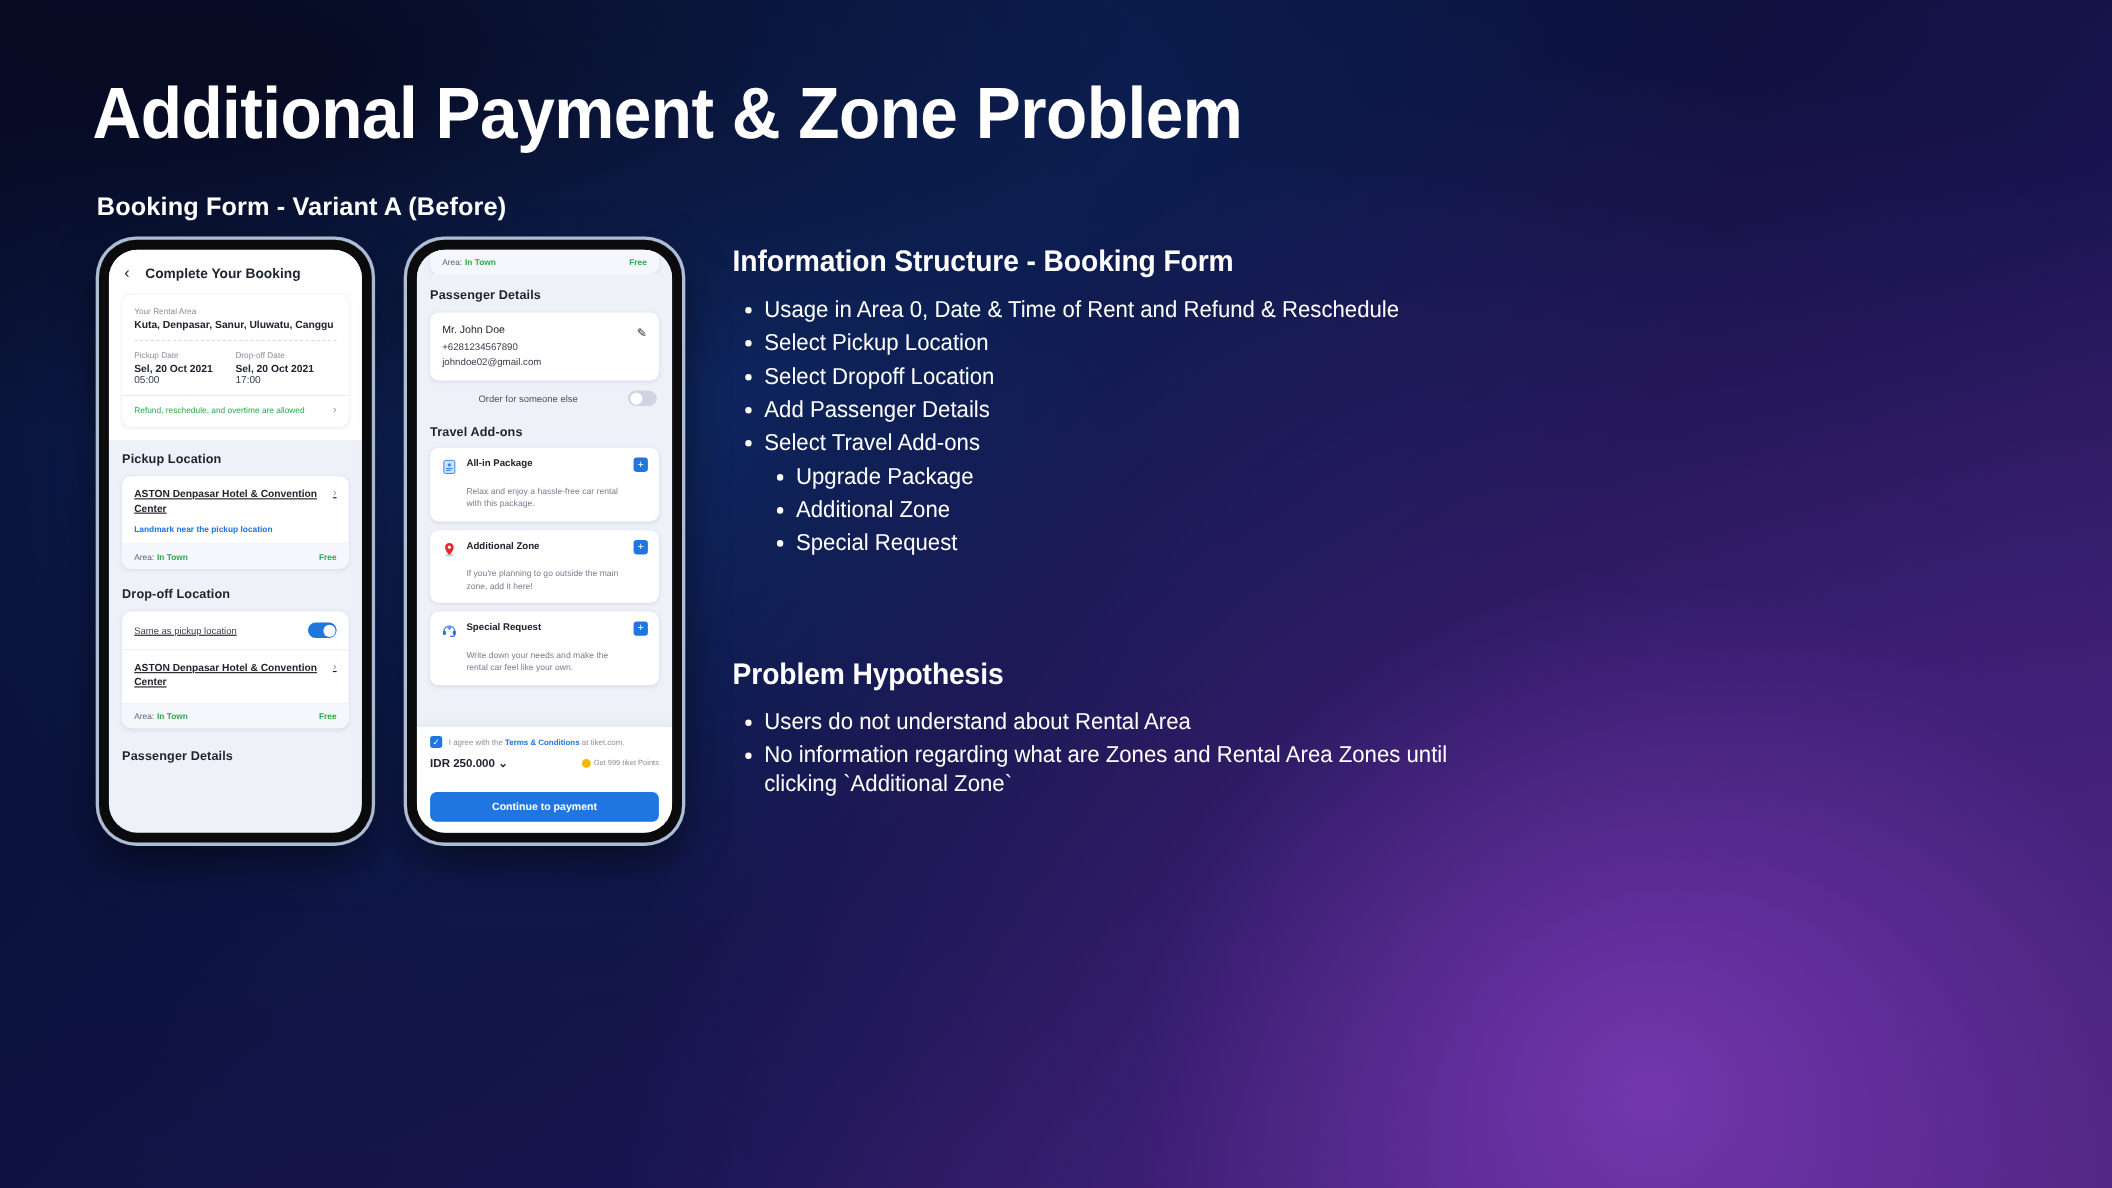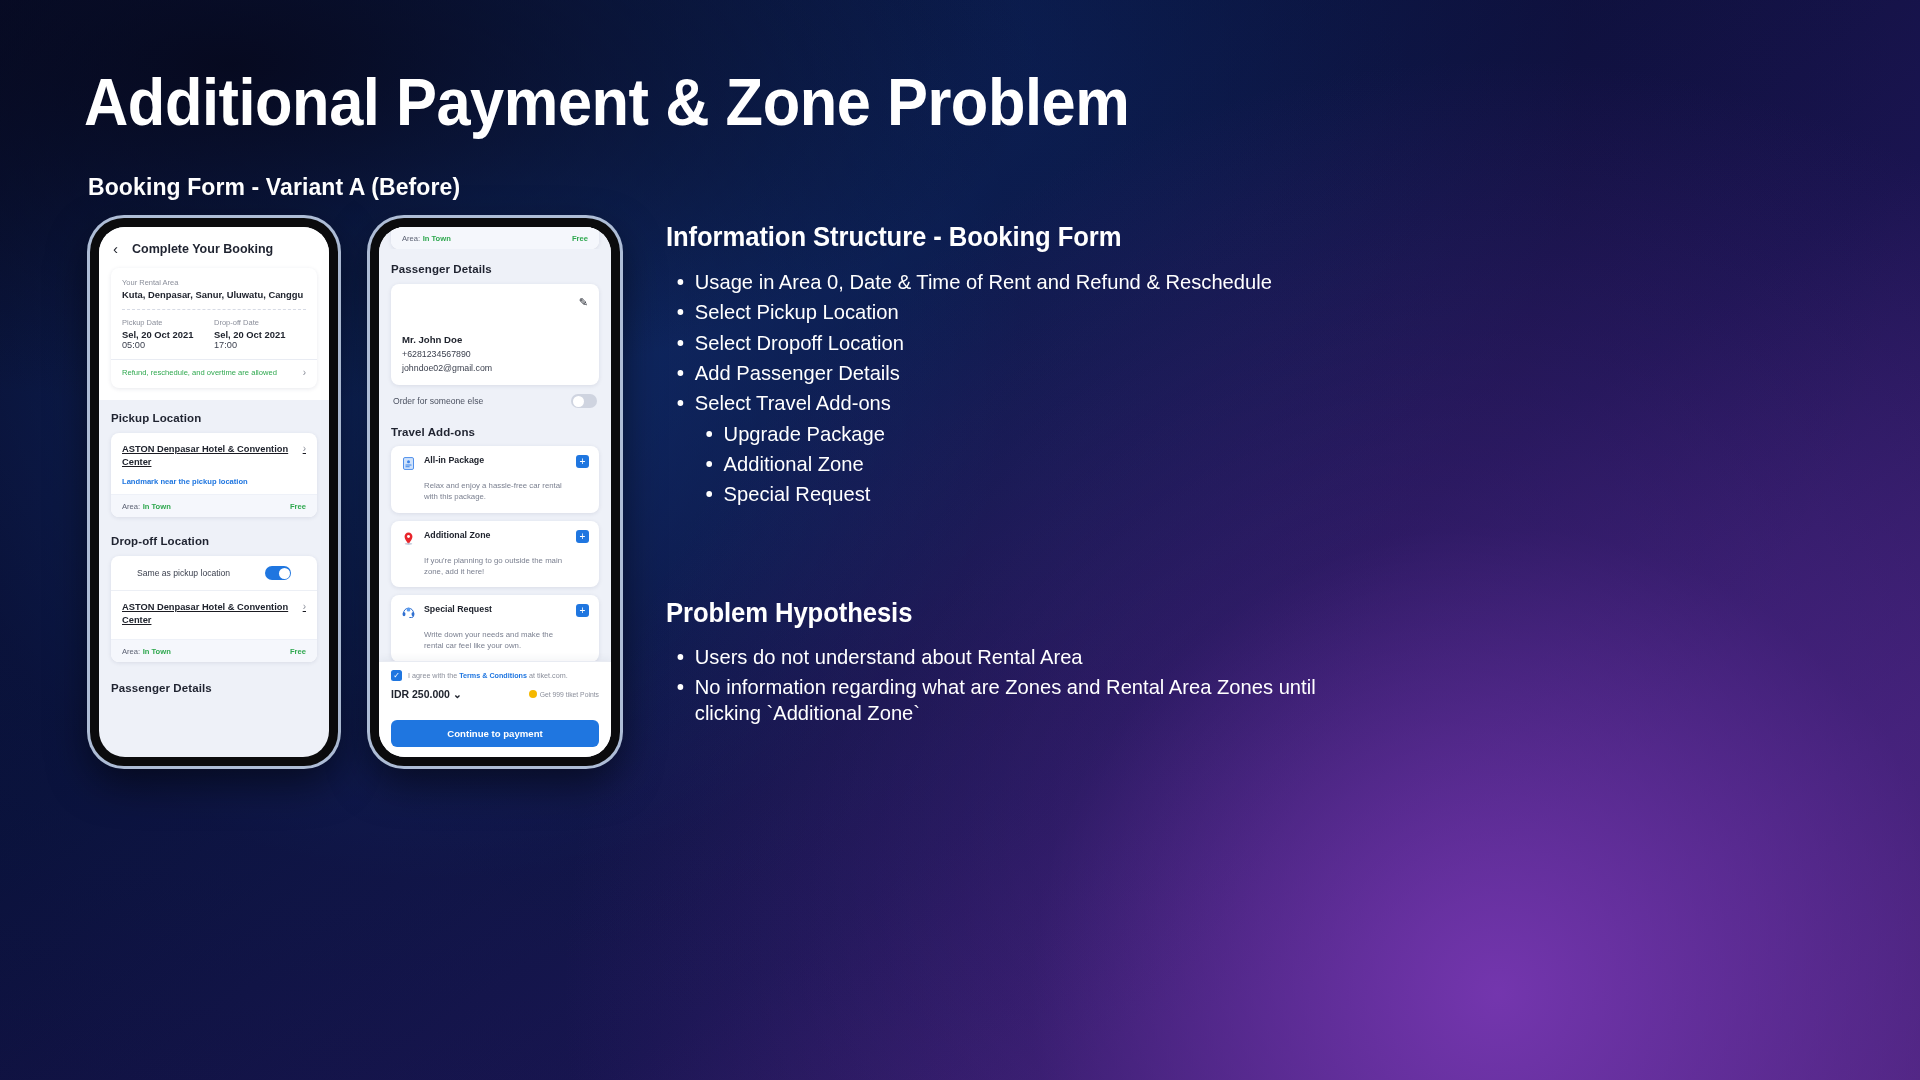--- a/index.html
+++ b/index.html
@@ -90,36 +90,36 @@
   .loc-name { font-size: 9.3px; font-weight: 700; color:#20242e; line-height:1.35; flex:1;}
   .landmark { font-size: 7.6px; color: #1f76e0; font-weight: 700; padding: 0 11px 8px 11px;}
   .area-row {
     background:#f5f7fc; padding:6px 11px; display:flex; align-items:center; justify-content:space-between;
     border-top:1px solid #eef1f8;
   }
   .area-lbl { font-size:7.6px; color:#5c6273; }
   .area-val { font-size:7.6px; color:#2fa84f; font-weight:700; }
   .free-lbl { font-size:7.6px; color:#2fa84f; font-weight:700; }
 
-  .same-row { display:flex; align-items:center; justify-content:space-between; padding:10px 26px; }
+  .same-row { display:flex; align-items:center; justify-content:space-between; padding:10px 11px;text-decoration:underline; }
   .same-txt { font-size: 8.6px; color:#3a3f4d; }
   .toggle { width: 26px; height: 14px; border-radius: 8px; background:#1f76e0; position:relative; }
   .toggle:after { content:""; position:absolute; right:1.5px; top:1.5px; width:11px; height:11px; border-radius:50%; background:#fff;}
   .toggle.off { background: #cfd4e0; }
   .toggle.off:after { left: 1.5px; right:auto; }
   .row-div { border-top:1px solid #eceff5; }
 
   
   .top-clip { background:#fff; border-radius:0 0 8px 8px; margin:0 12px; box-shadow:0 1px 4px rgba(28,40,80,.10); }
   .pass-card { background:#fff; border-radius:8px; box-shadow:0 1px 4px rgba(28,40,80,.10); padding:11px 11px 12px; margin-top:9px; position:relative;}
-  .pass-name { font-size:9.6px; font-weight:700; color:#20242e;margin-top:39px; }
+  .pass-name { font-size:9.6px; font-weight:400; color:#20242e; }
   .pass-line { font-size:8.8px; color:#3a3f4d; margin-top:4px; }
   .pencil { position:absolute; right:11px; top:12px; font-size:11px; color:#20242e;}
   .order-row { display:flex; align-items:center; justify-content:space-between; padding:9px 2px 0 2px;}
-  .order-txt { font-size:8.6px; color:#4b5160;}
+  .order-txt { font-size:8.6px; color:#4b5160;margin-left:42px;}
 
   .addon {
     background:#fff; border-radius:8px; box-shadow:0 1px 4px rgba(28,40,80,.10);
     padding:9px 10px 10px 10px; margin-top:8px; display:flex; gap:8px; align-items:flex-start;
   }
   .addon-ico { width:15px; height:15px; flex:0 0 15px; margin-top:1px; }
   .addon-body { flex:1; }
   .addon-title { font-size:8.8px; font-weight:700; color:#20242e; }
   .addon-desc { font-size:7.8px; color:#7b8090; line-height:1.45; margin-top:15px; }
   .plus {

